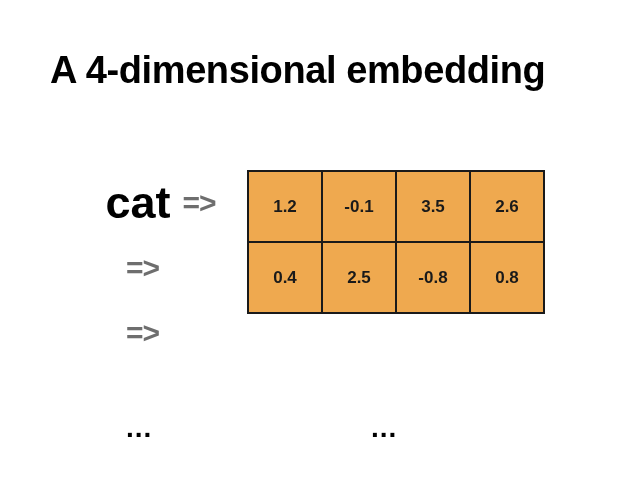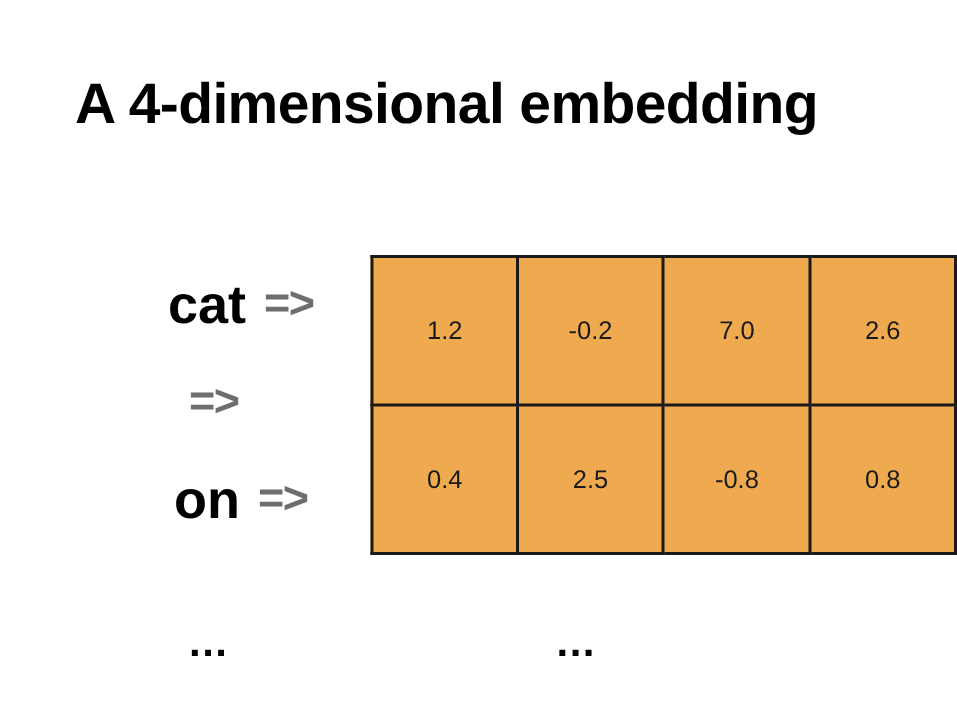--- a/index.html
+++ b/index.html
@@ -49,21 +49,21 @@
     flex-direction: column;
   }
   .label-row {
     flex: 1 1 0;
     display: flex;
     align-items: center;
     justify-content: center;
     gap: 12px;
   }
   .label-word {
-    font-size: 36px;
+    font-size: 45px;
     font-weight: bold;
     color: #000000;
     line-height: 1;
     margin-left: 36px;
   }
   .label-arrow {
     font-size: 30px;
     font-weight: bold;
     color: #6e6e6e;
     line-height: 1;
@@ -78,24 +78,24 @@
     border-collapse: collapse;
     background: #efa94f;
   }
   #matrix td {
     width: 68px;
     height: 65px;
     border: 2px solid #1a1a1a;
     background: #efa94f;
     color: #1a1a1a;
     font-size: 17px;
-    font-weight: normal;
+    font-weight: bold;
     text-align: center;
     vertical-align: middle;
-    padding: 16px;
+    padding: 2px;
   }
 
   
   .ellipsis {
     position: absolute;
     font-size: 28px;
     font-weight: bold;
     color: #000000;
     line-height: 1;
     letter-spacing: 1px;
@@ -121,32 +121,31 @@
     <div class="label-row">
       <span class="label-word">cat</span>
       <span class="label-arrow">=&gt;</span>
     </div>
 
     <div class="label-row">
       <span class="label-arrow">=&gt;</span>
     </div>
 
     <div class="label-row">
-      <span class="label-word">on</span>
       <span class="label-arrow">=&gt;</span>
     </div>
 
   </div>
 
   <table id="matrix">
     <tbody>
       <tr>
         <td>1.2</td>
-        <td>-0.2</td>
-        <td>7.0</td>
+        <td>-0.1</td>
+        <td>3.5</td>
         <td>2.6</td>
       </tr>
       <tr>
         <td>0.4</td>
         <td>2.5</td>
         <td>-0.8</td>
         <td>0.8</td>
       </tr>
     </tbody>
   </table>

